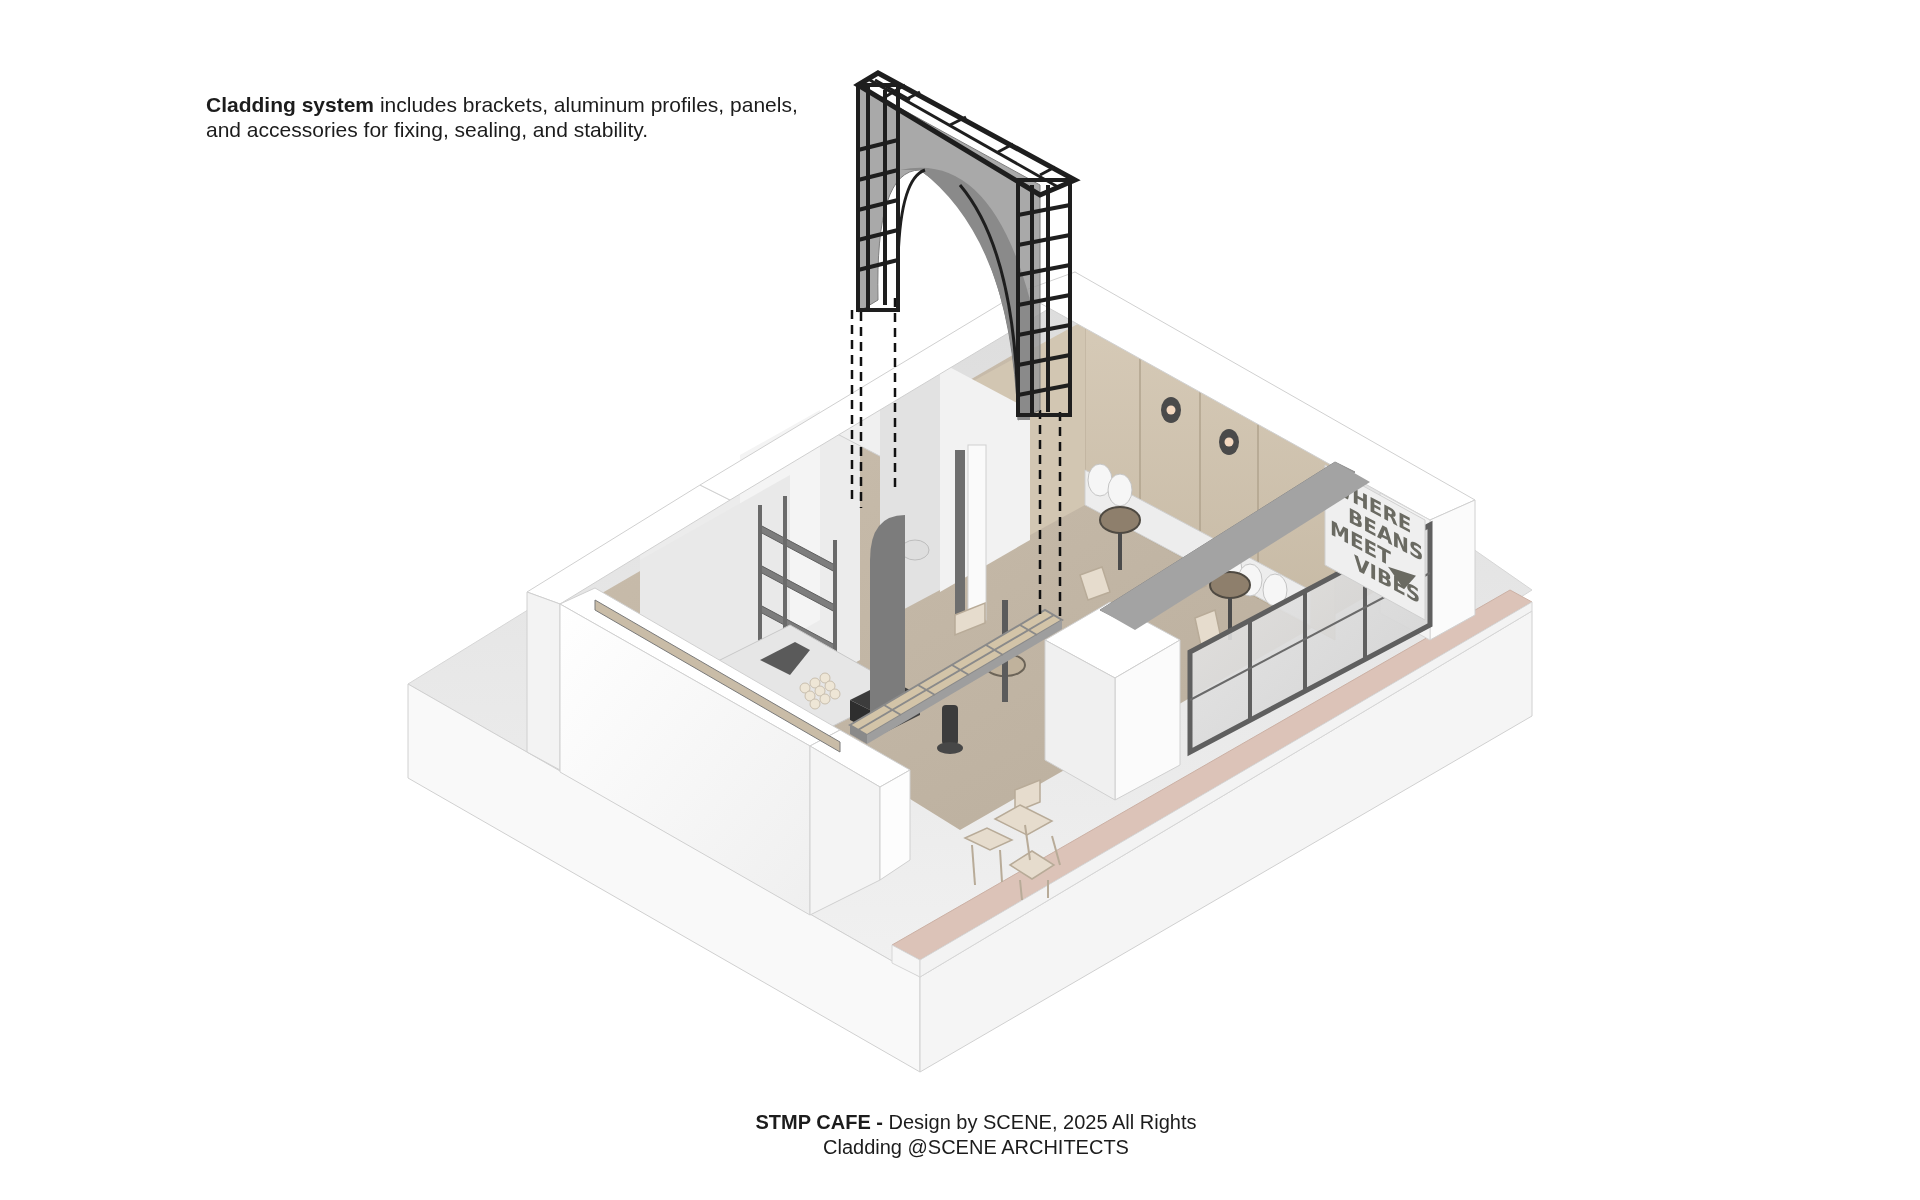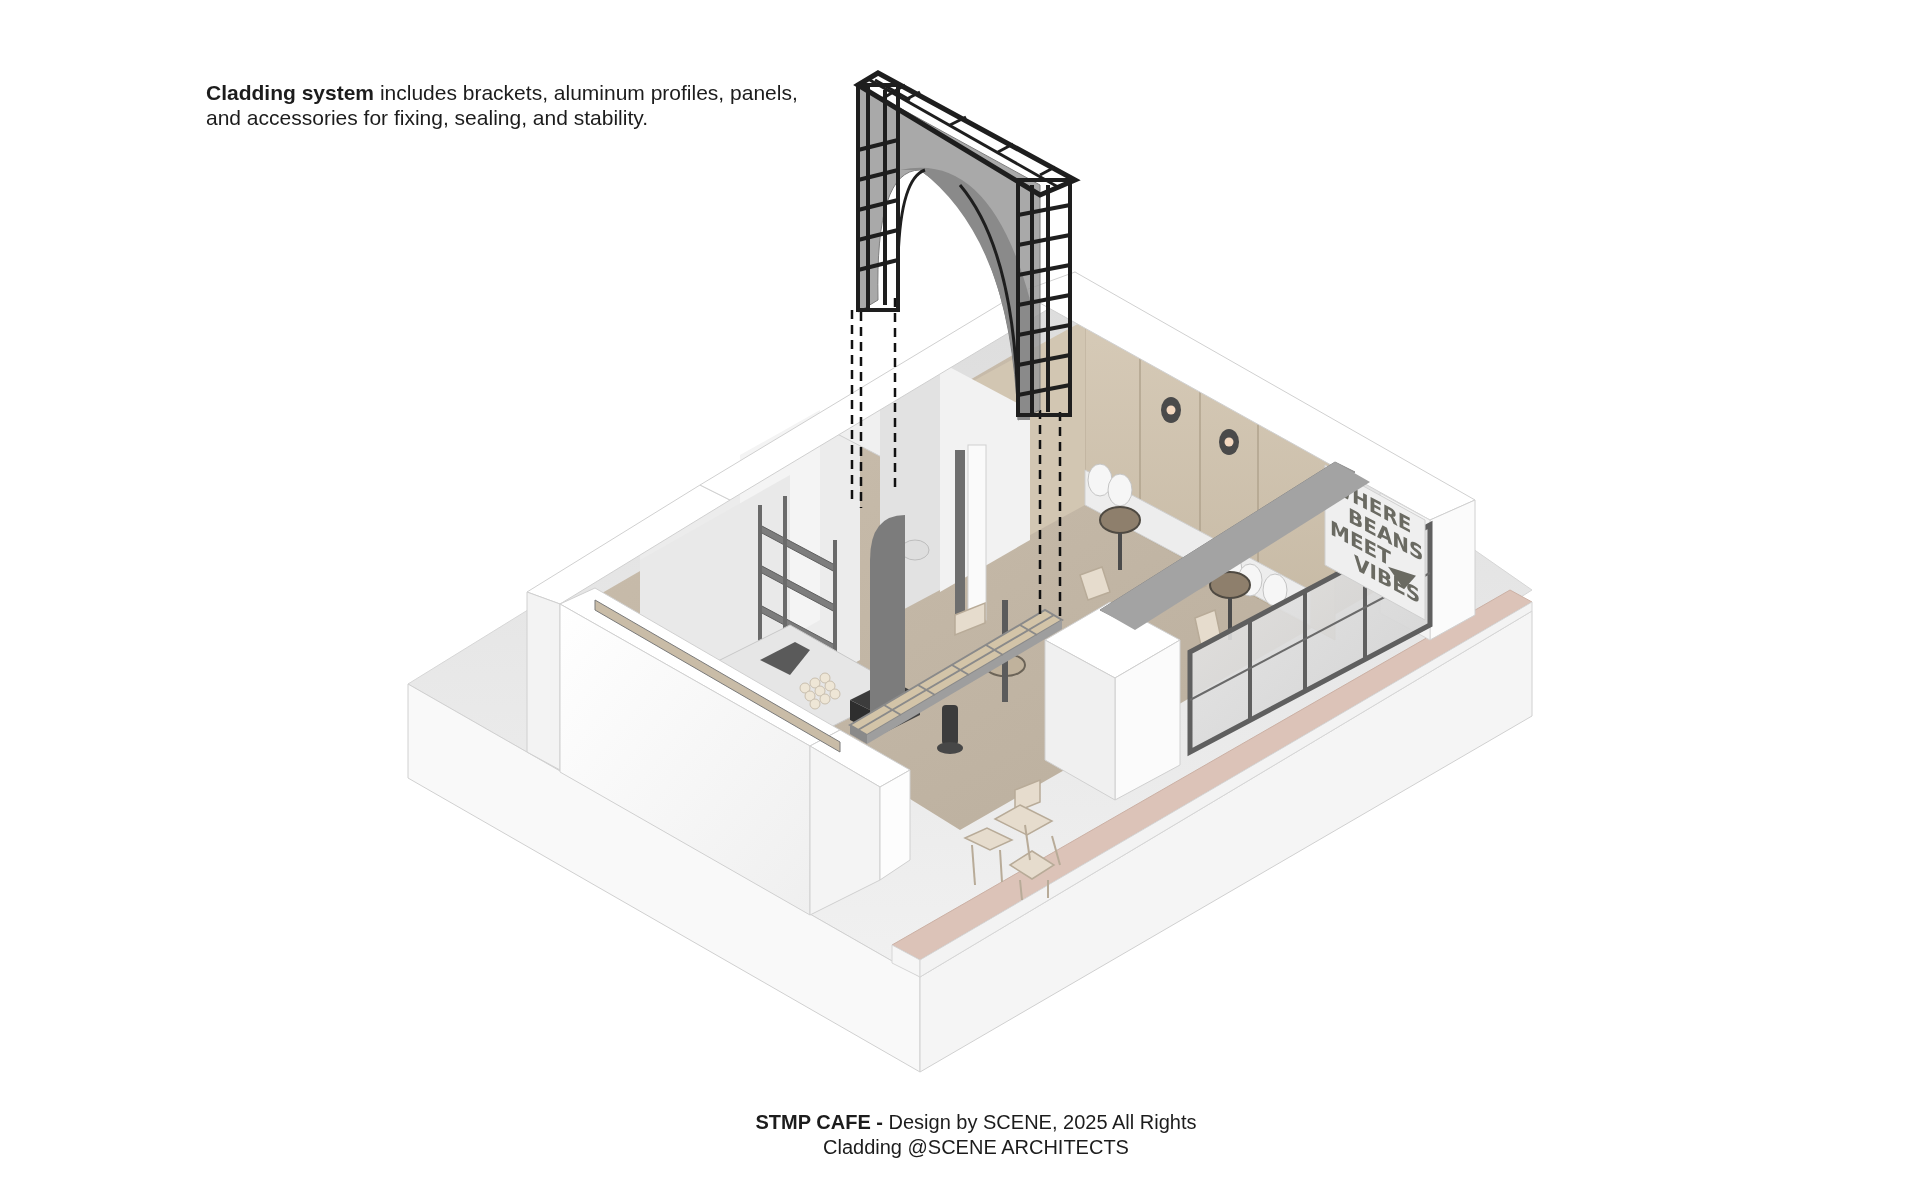--- a/index.html
+++ b/index.html
@@ -1,18 +1,18 @@
 <!DOCTYPE html>
 <html><head>
 <meta charset="utf-8">
 <style>
   html, body { margin: 0; padding: 0; background: #ffffff; }
   body { width: 1920px; height: 1200px; position: relative; overflow: hidden;
          font-family: "Liberation Sans", "DejaVu Sans", sans-serif; color: #1a1a1a; }
-  .note { position: absolute; left: 206px; top: 80px; width: 600px;
+  .note { position: absolute; left: 206px; top: 92px; width: 600px;
           font-size: 21px; line-height: 25px; color: #1c1c1c; }
   .note b { font-weight: 700; }
   .caption { position: absolute; left: 16px; width: 1920px; top: 1110px;
              text-align: center; font-size: 20px; line-height: 25px; color: #1c1c1c; }
   .caption b { font-weight: 700; }
   svg.axo { position: absolute; left: 0; top: 0; }
   .sign-text { font-family: "DejaVu Sans", sans-serif; font-weight: 700; fill: #6a6a62; }
 </style>
 </head>
 <body>

